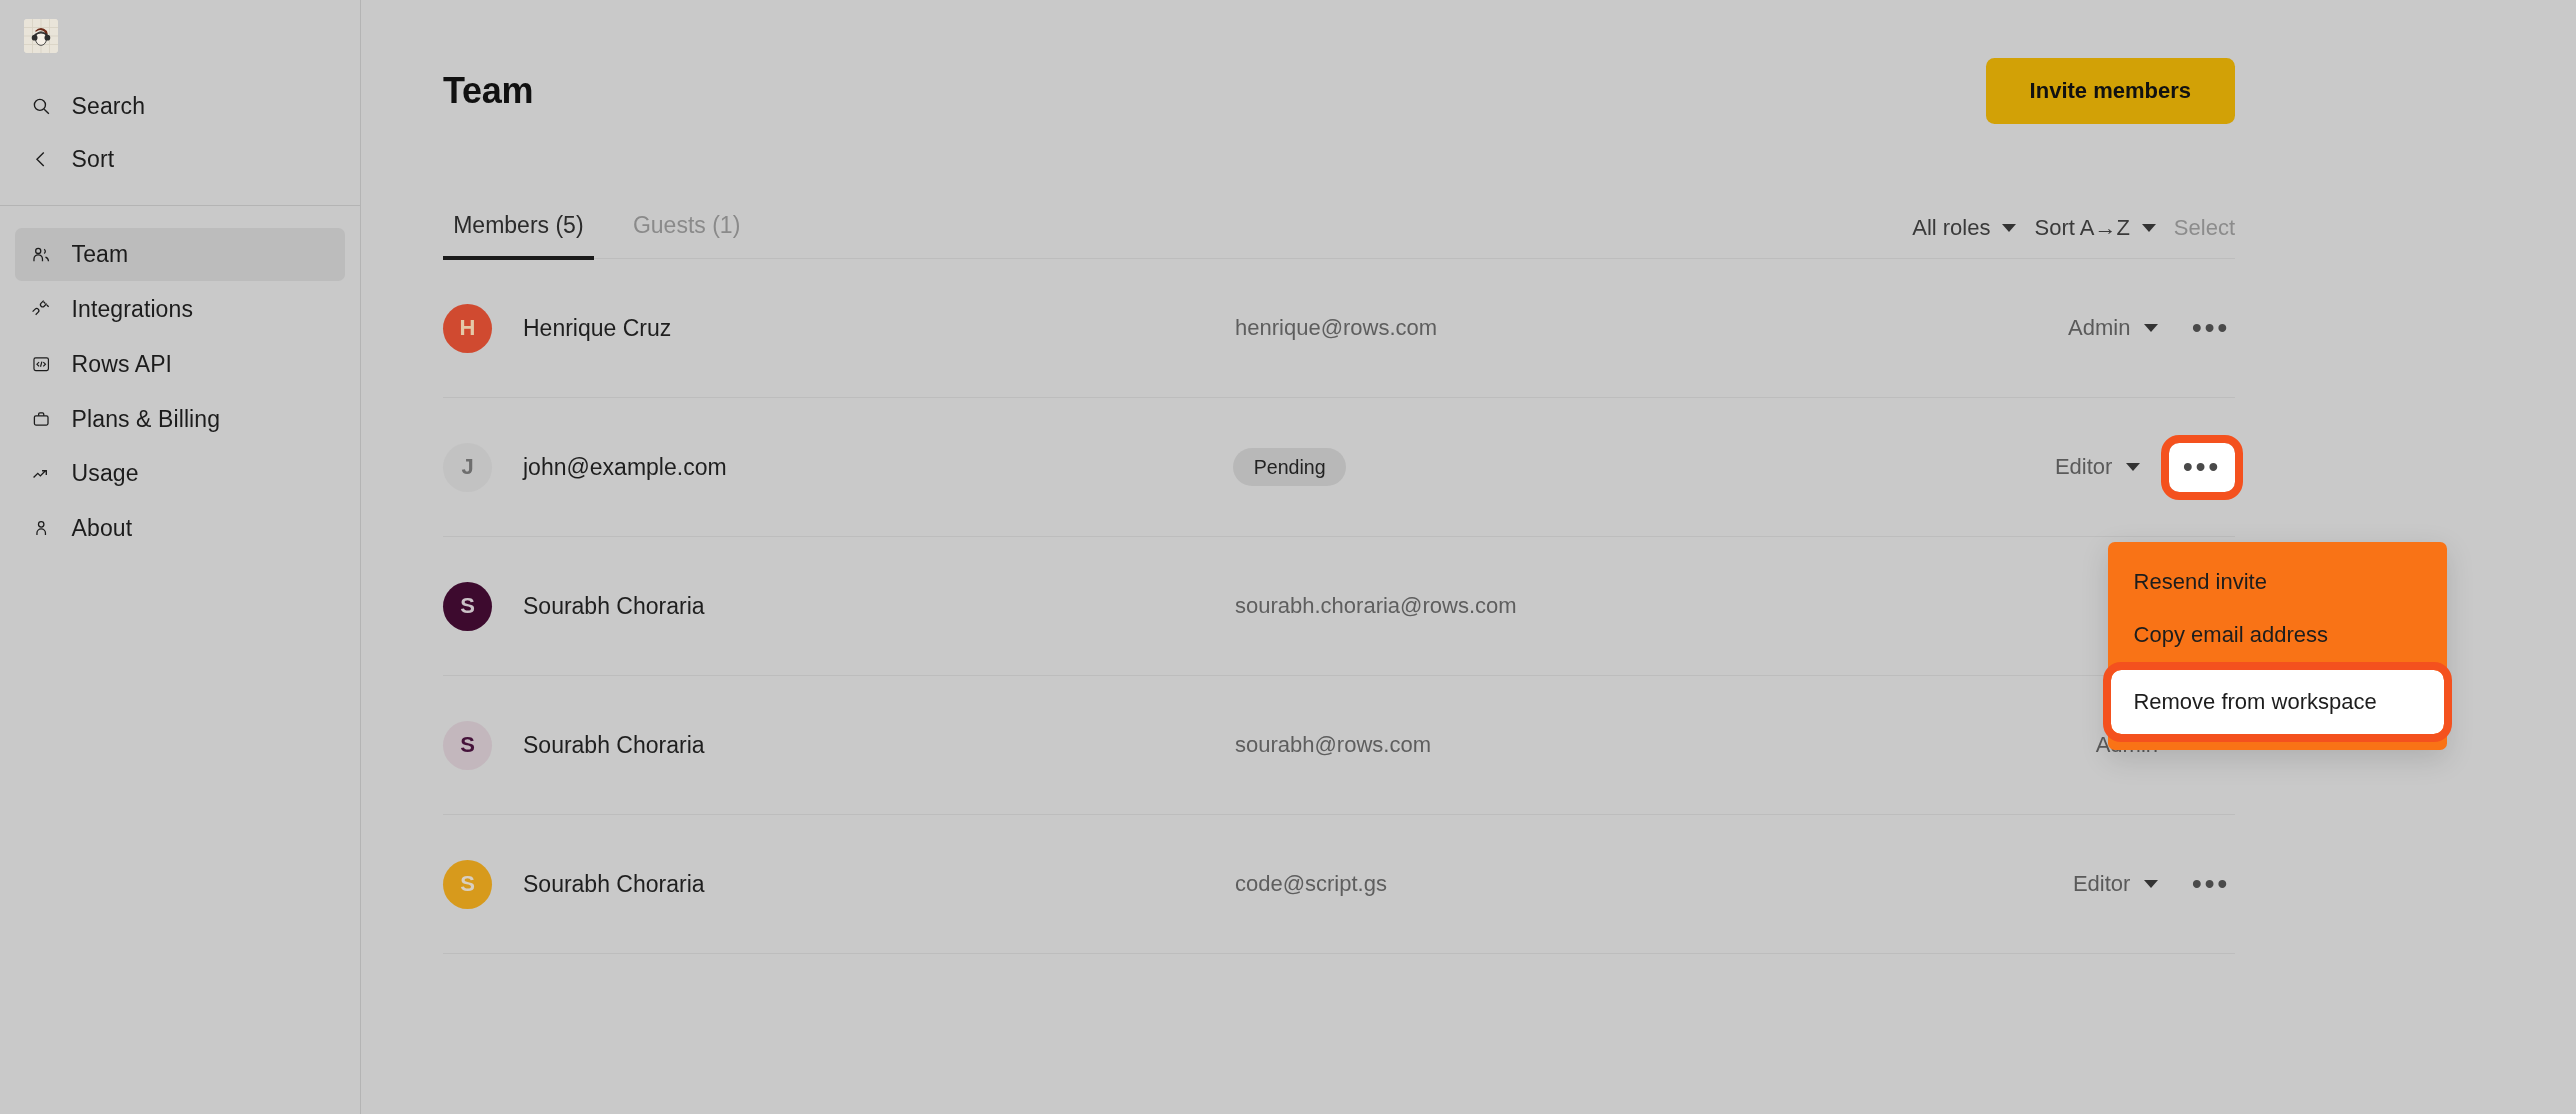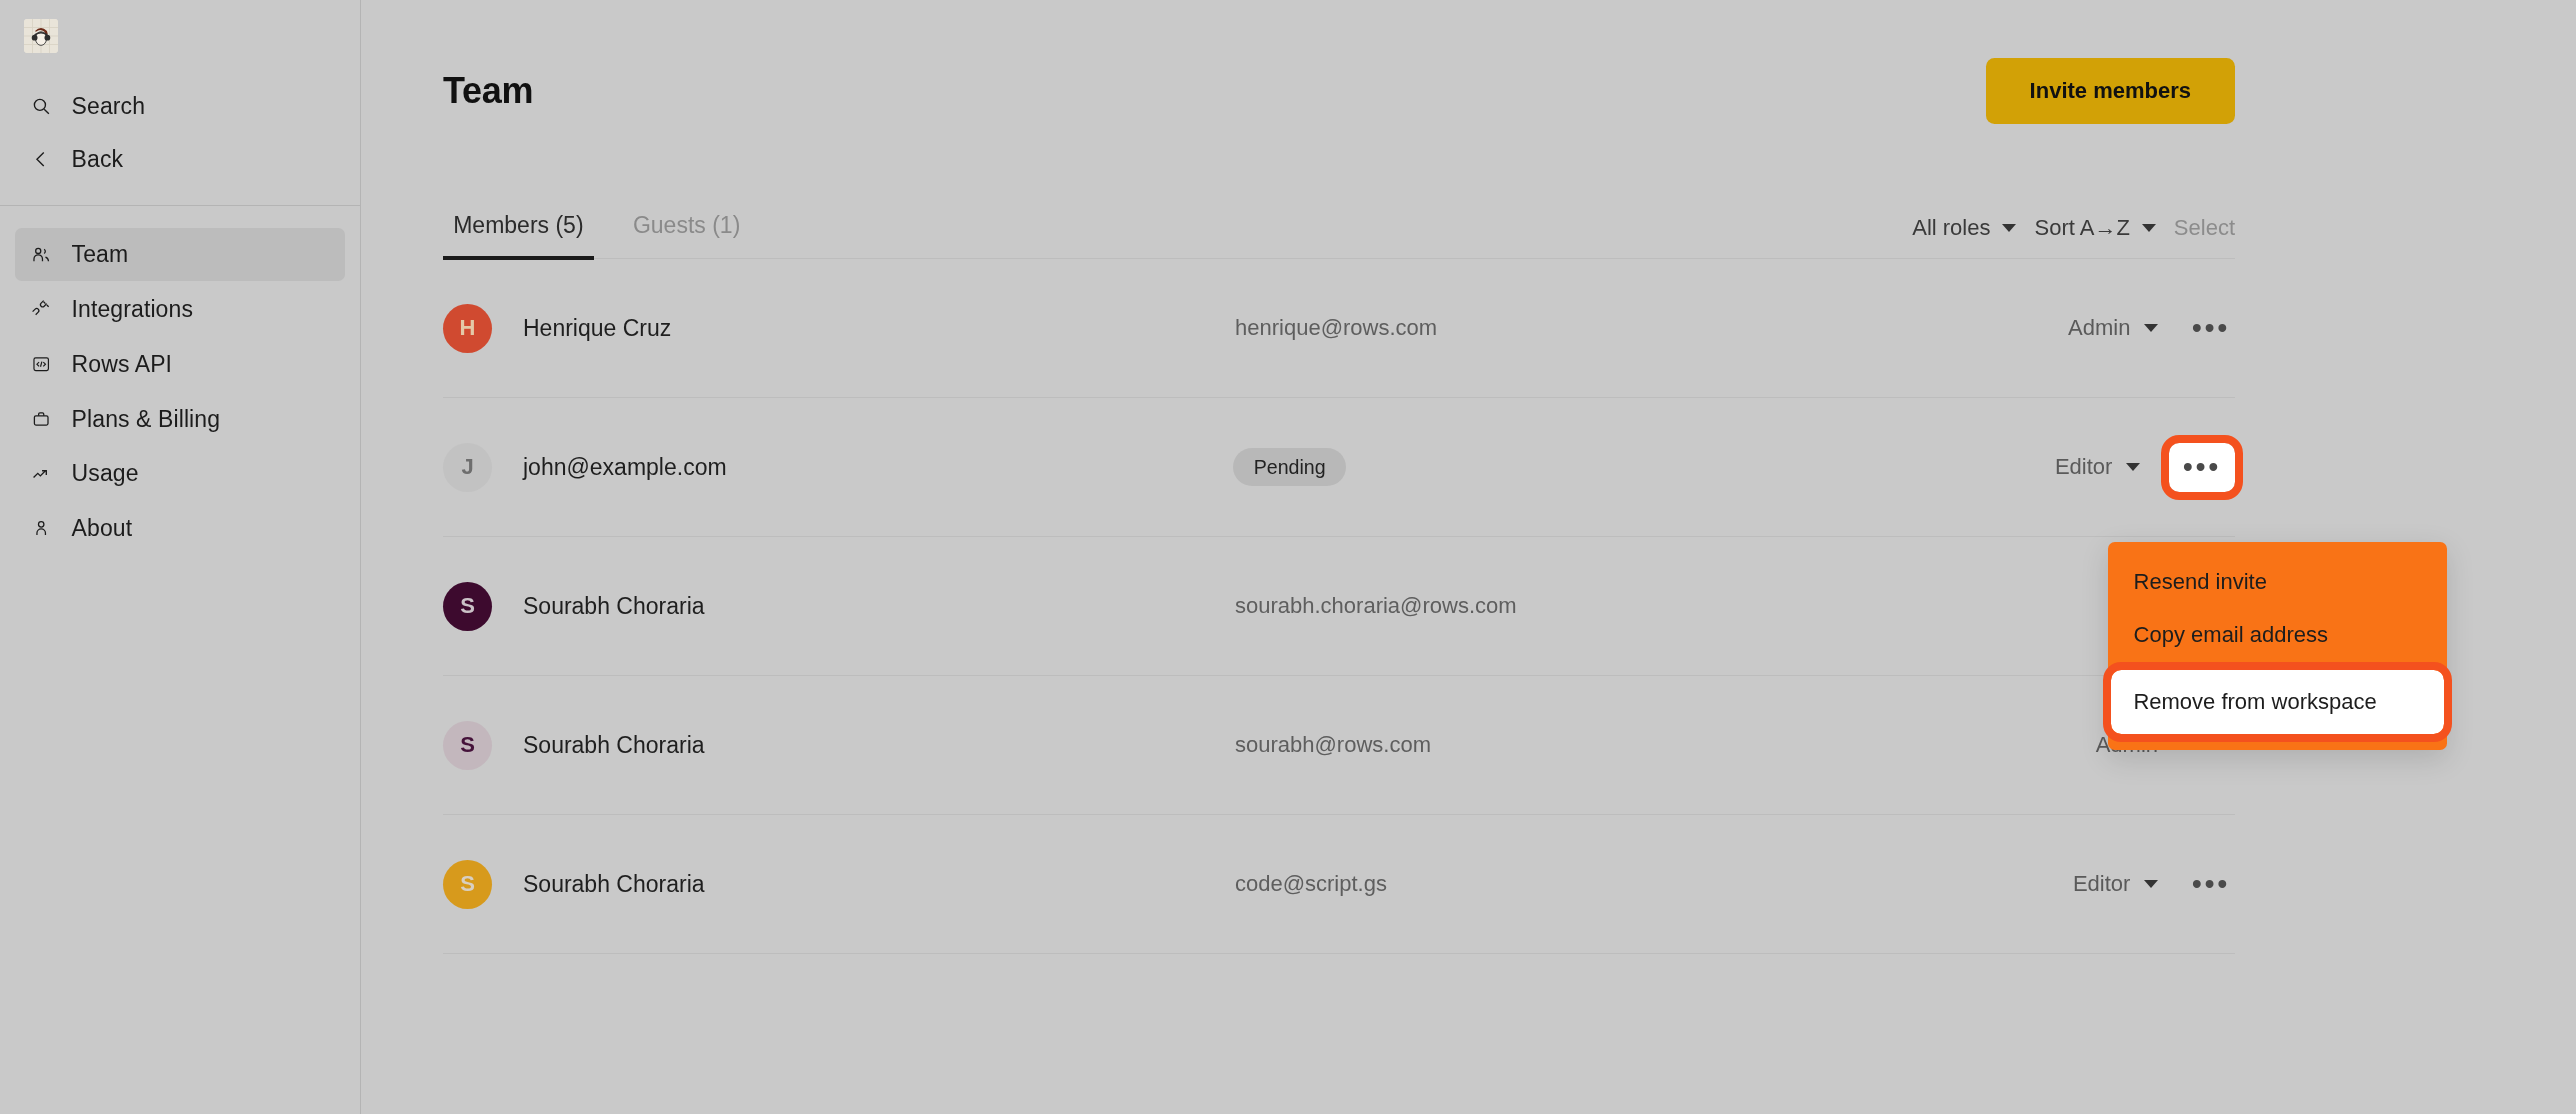--- a/index.html
+++ b/index.html
@@ -199,21 +199,21 @@
           </svg>
         </span>
         <span class="lbl">Search</span>
       </div>
       <div class="nav-row">
         <span class="ico">
           <svg width="20.4" height="20.4" viewBox="0 0 24 24" fill="none" stroke="#1c1c1c" stroke-width="1.6">
             <path d="M15 4 L7 12 L15 20"></path>
           </svg>
         </span>
-        <span class="lbl">Back</span>
+        <span class="lbl">Sort</span>
       </div>
     </nav>
 
     <div class="sidebar-divider"></div>
 
     <nav class="nav-main">
 
       <div class="nav-row active">
         <span class="ico">
           <svg width="20.4" height="20.4" viewBox="0 0 24 24" fill="none" stroke="#1c1c1c" stroke-width="1.5">

